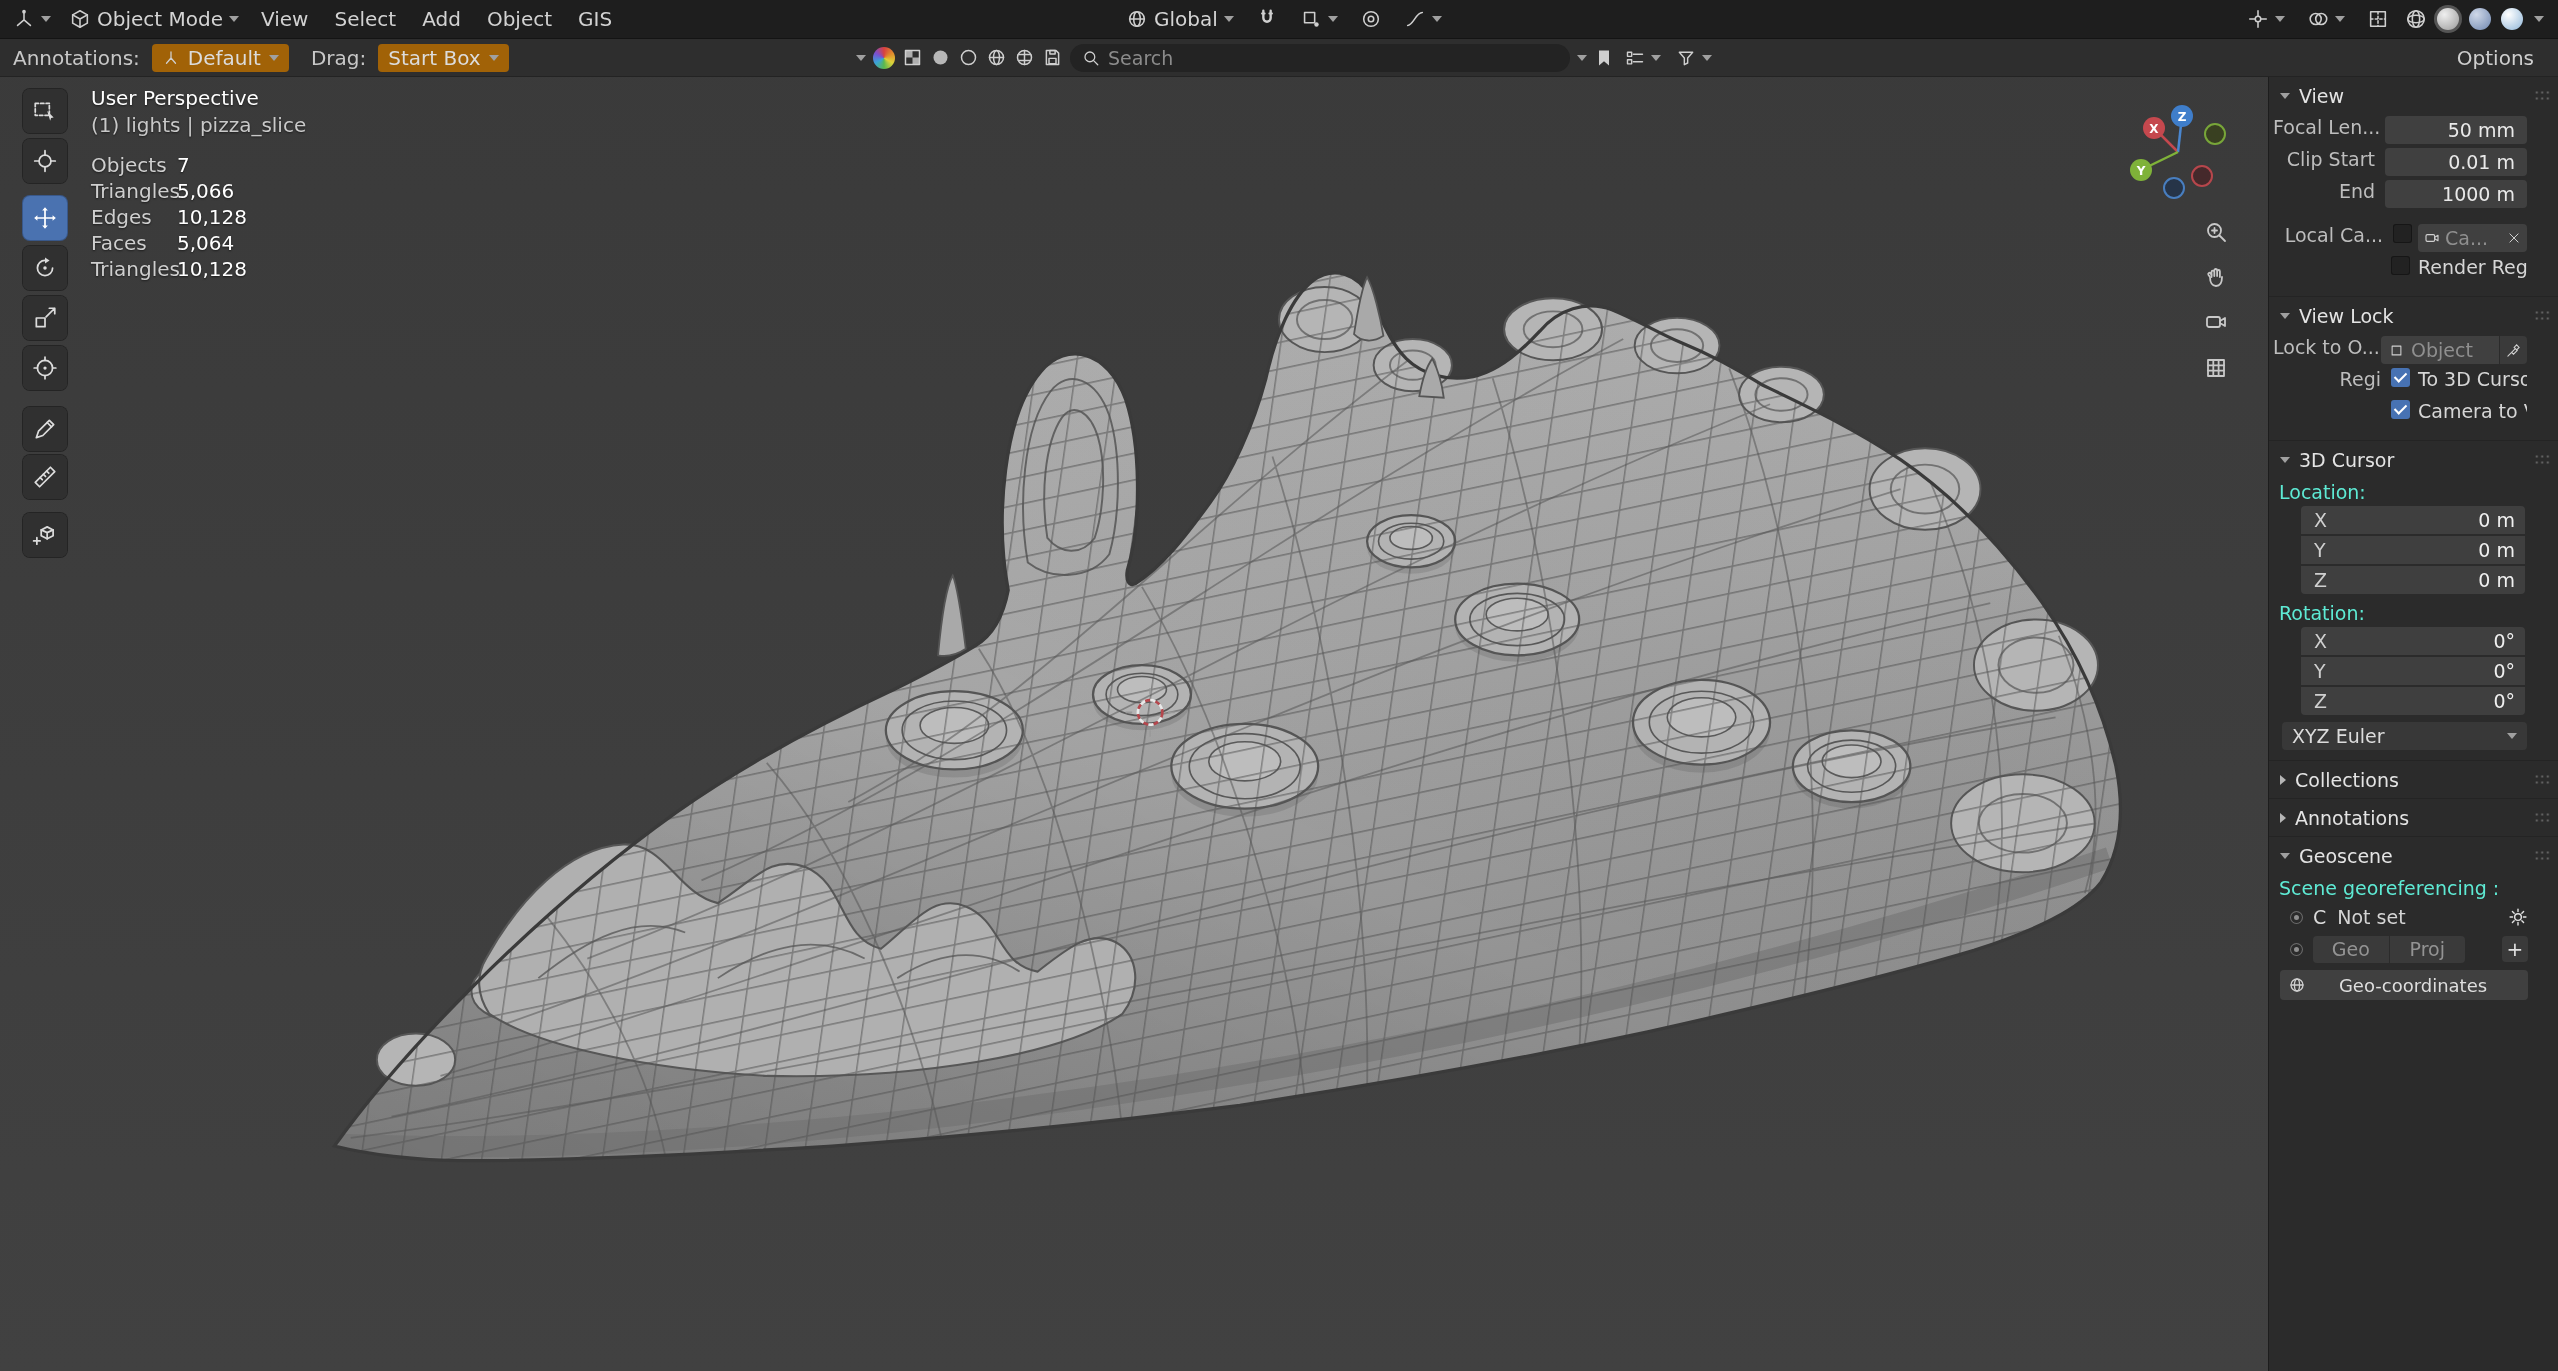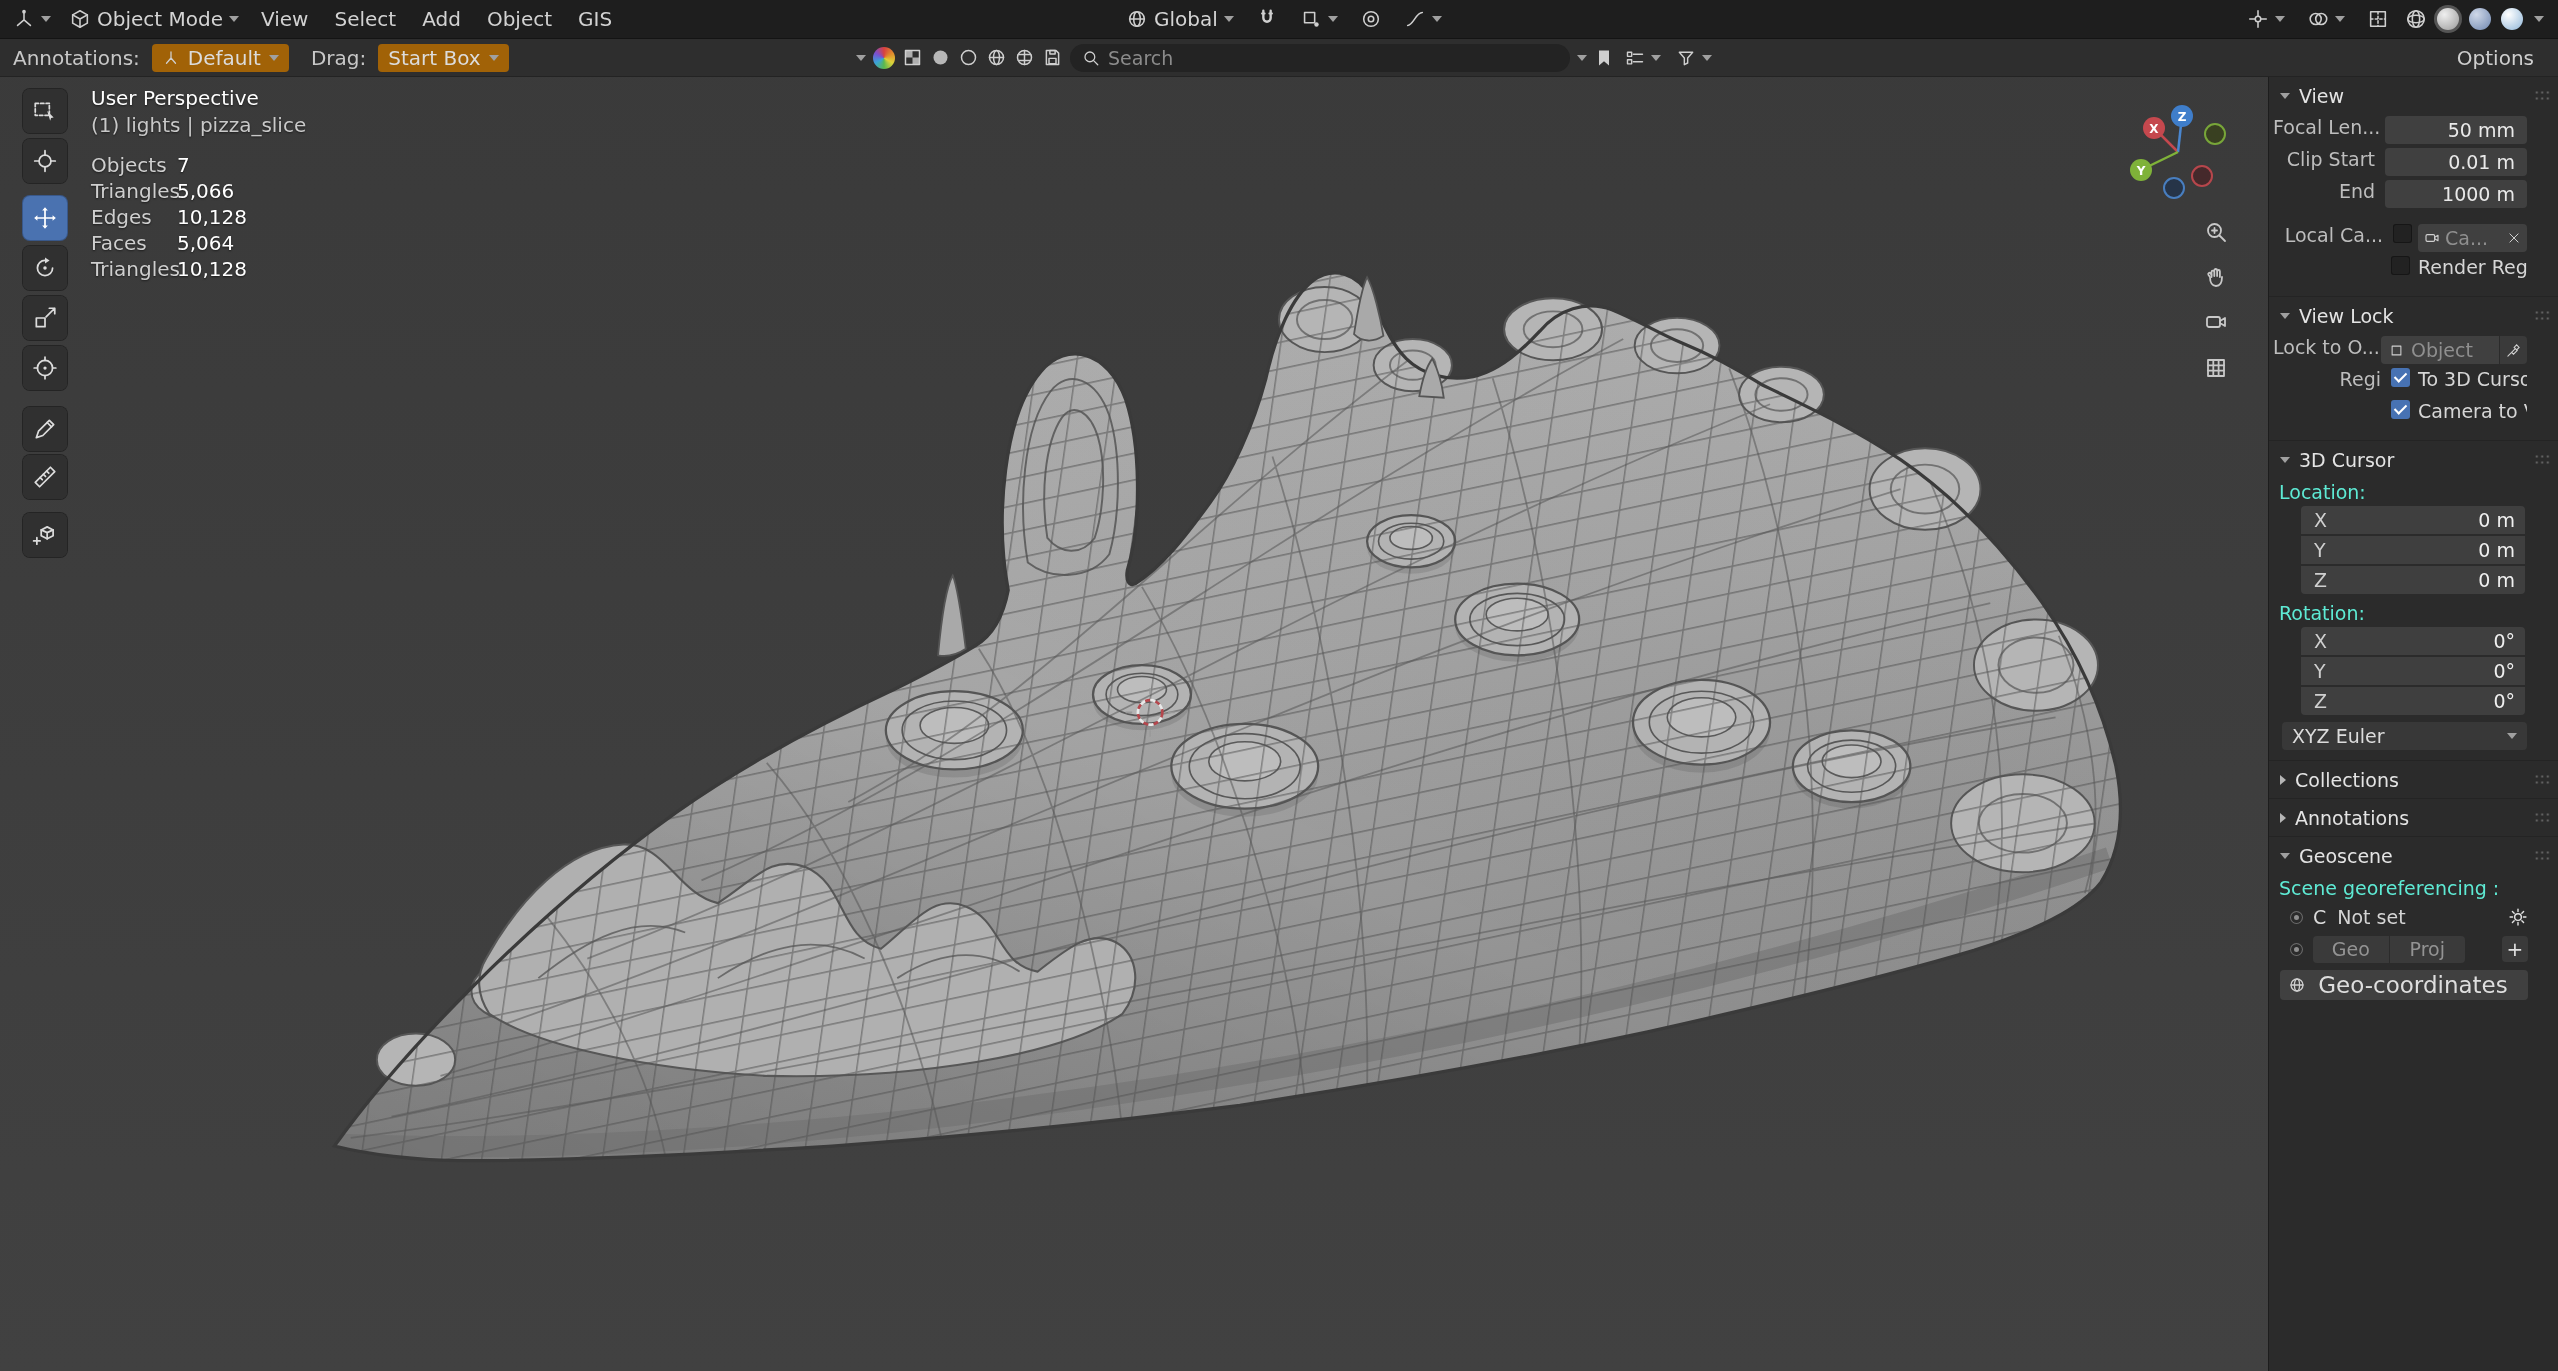--- a/index.html
+++ b/index.html
@@ -99,21 +99,21 @@
   .order{margin:7px 31px 2px 13px;justify-content:space-between;background:#383838}
   .georow{display:flex;align-items:center;height:32px;padding:0 30px 0 22px;gap:11px}
   .radio{width:11px;height:11px;border-radius:50%;background:#8f8f8f;box-shadow:inset 0 0 0 3px #2b2b2b,0 0 0 1px #6a6a6a;flex:none}
   .flexsp{flex:1}
   .seg{display:flex;width:152px;border-radius:4px;overflow:hidden}
   .segbtn{flex:1;height:27px;background:#3a3a3a;color:#939393;display:flex;align-items:center;justify-content:center}
   .segbtn + .segbtn{border-left:1px solid #2b2b2b}
   .plusbtn{width:26px;height:26px;background:#3a3a3a;border-radius:4px;color:#e0e0e0;
       display:flex;align-items:center;justify-content:center;font-size:20px}
   .geocoords{margin:5px 31px 0 11px;width:248px;height:30px;background:#404040;border-radius:4px;
-      display:flex;align-items:center;padding:0 8px;color:#dedede;font-size:23px}
+      display:flex;align-items:center;padding:0 8px;color:#dedede;font-size:18px}
   .geocoords .gclabel{flex:1;text-align:center}
 </style>
 </head>
 <body>
 
 <div class="window">
 
   <svg class="canvas" viewBox="0 0 1568 841" preserveAspectRatio="none">
     <defs>
       <linearGradient id="meshFill" x1="0" y1="0" x2="0.35" y2="1">

